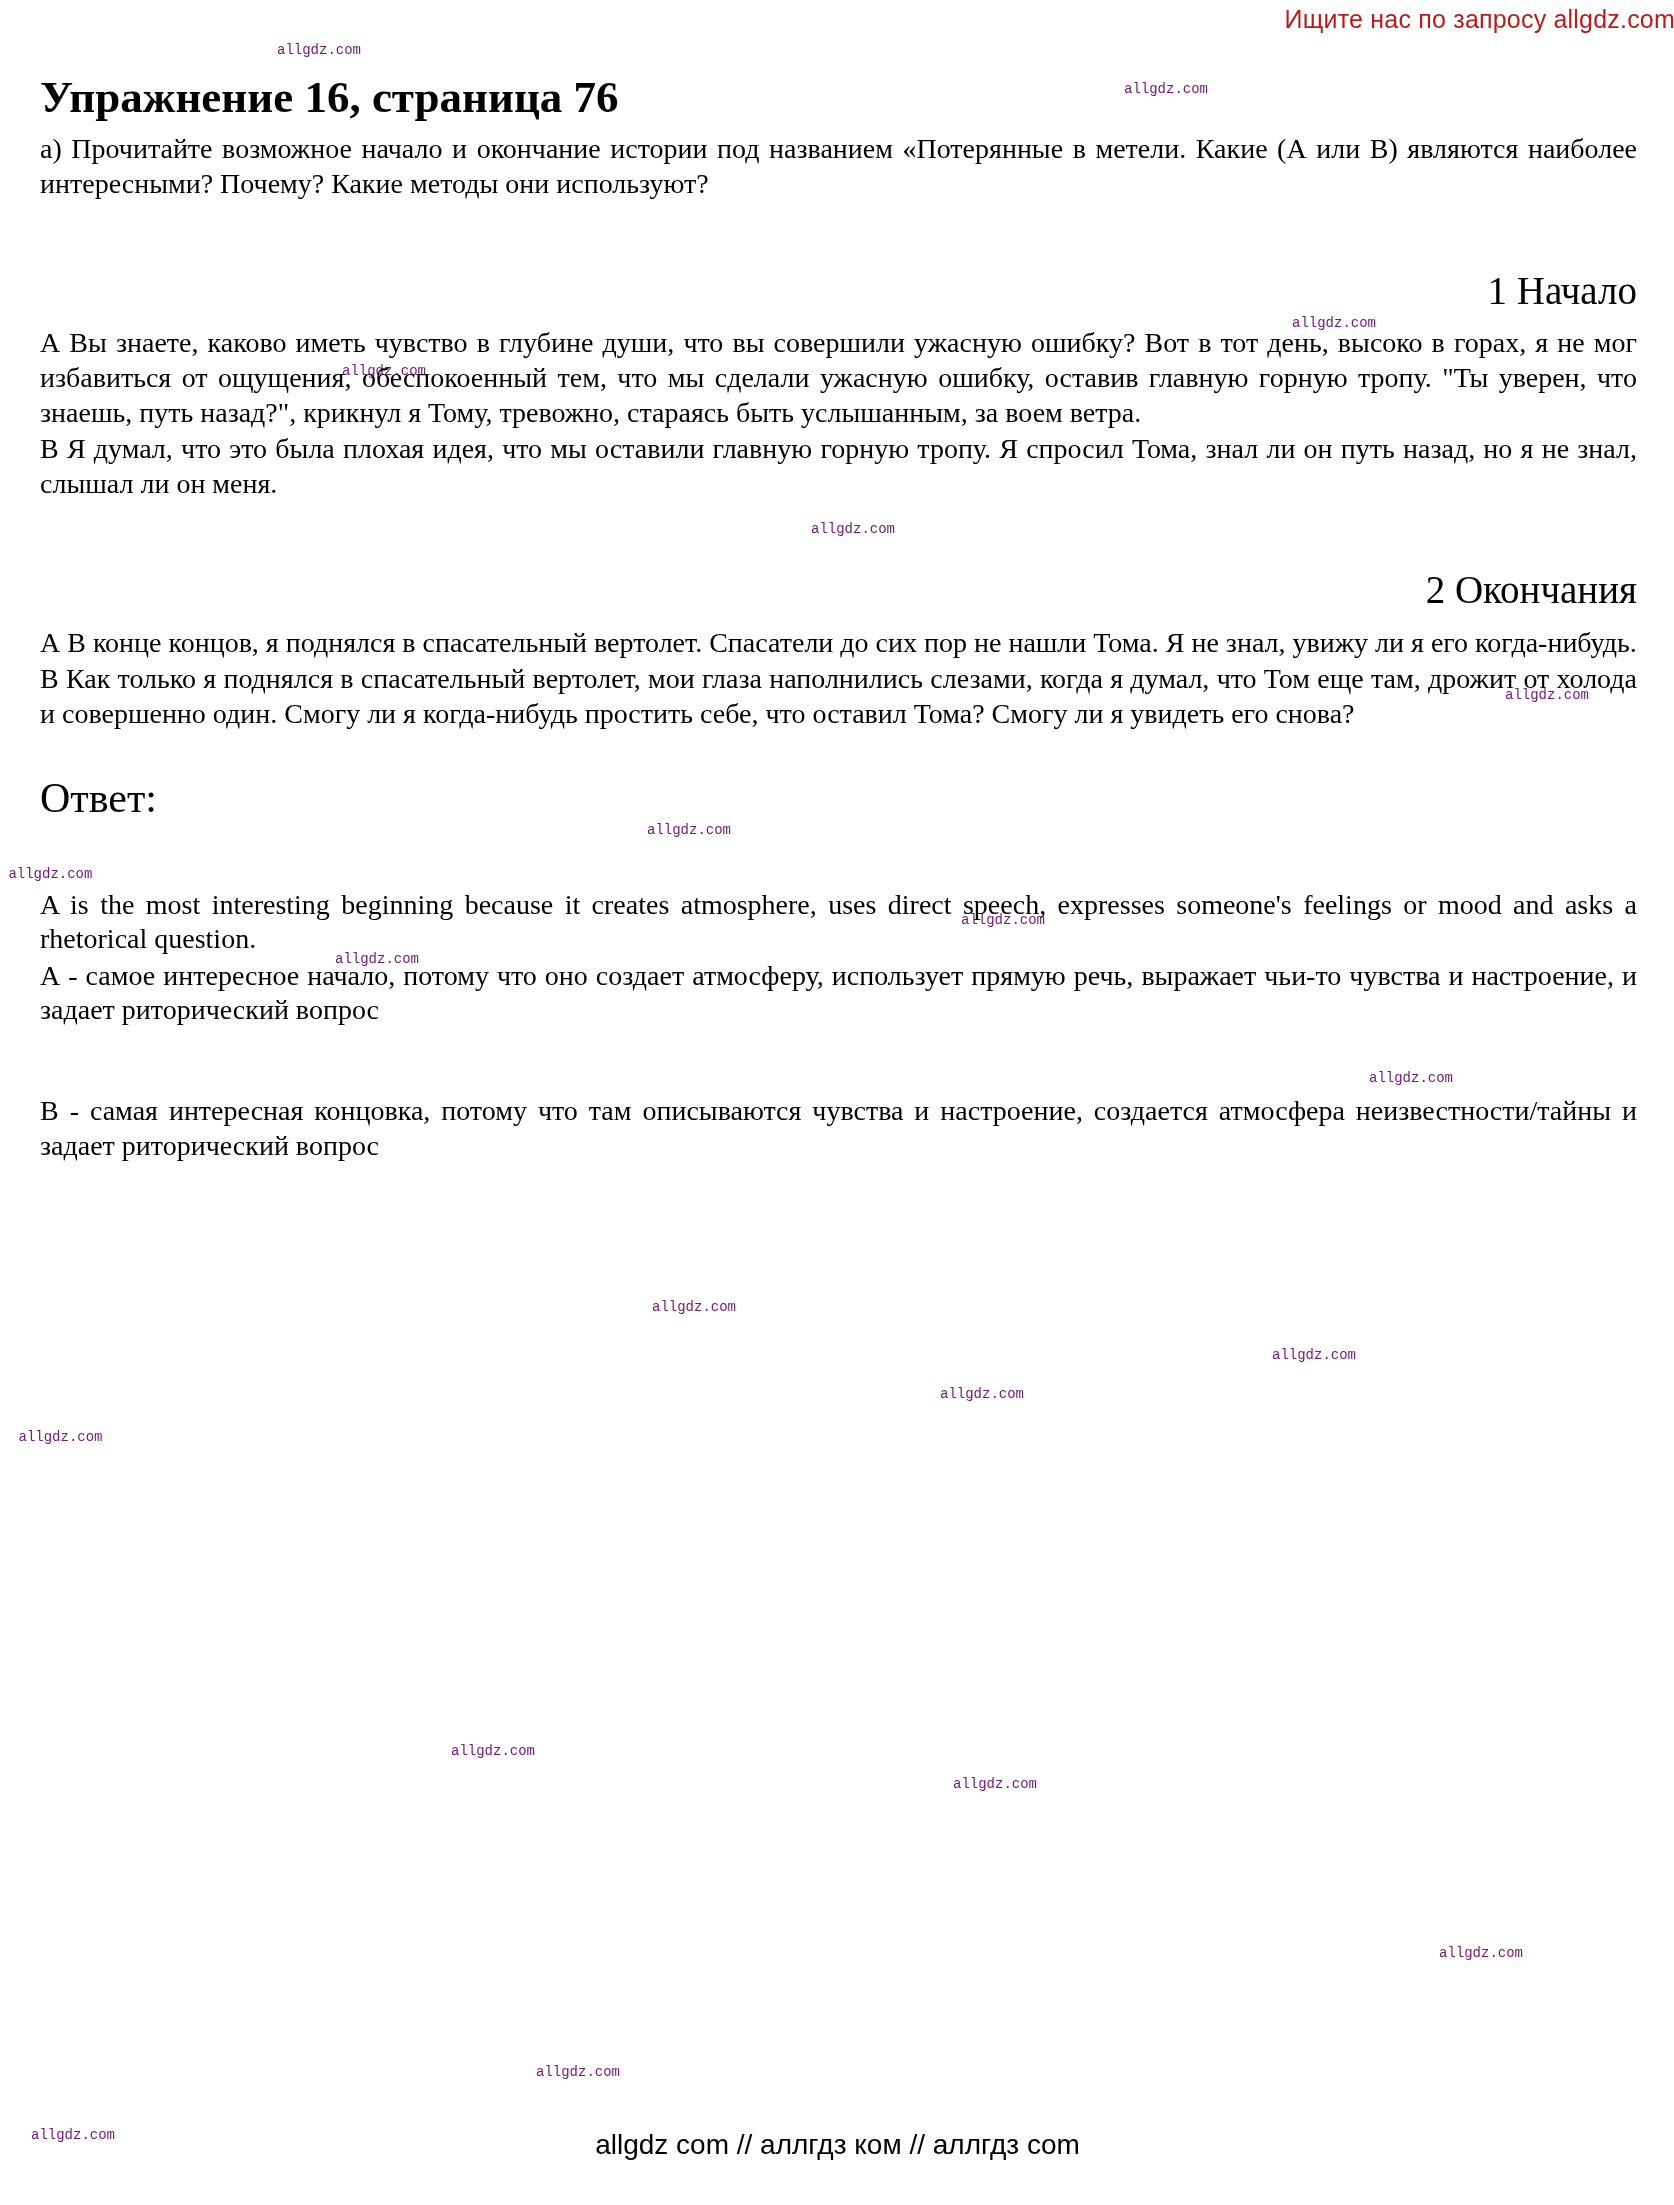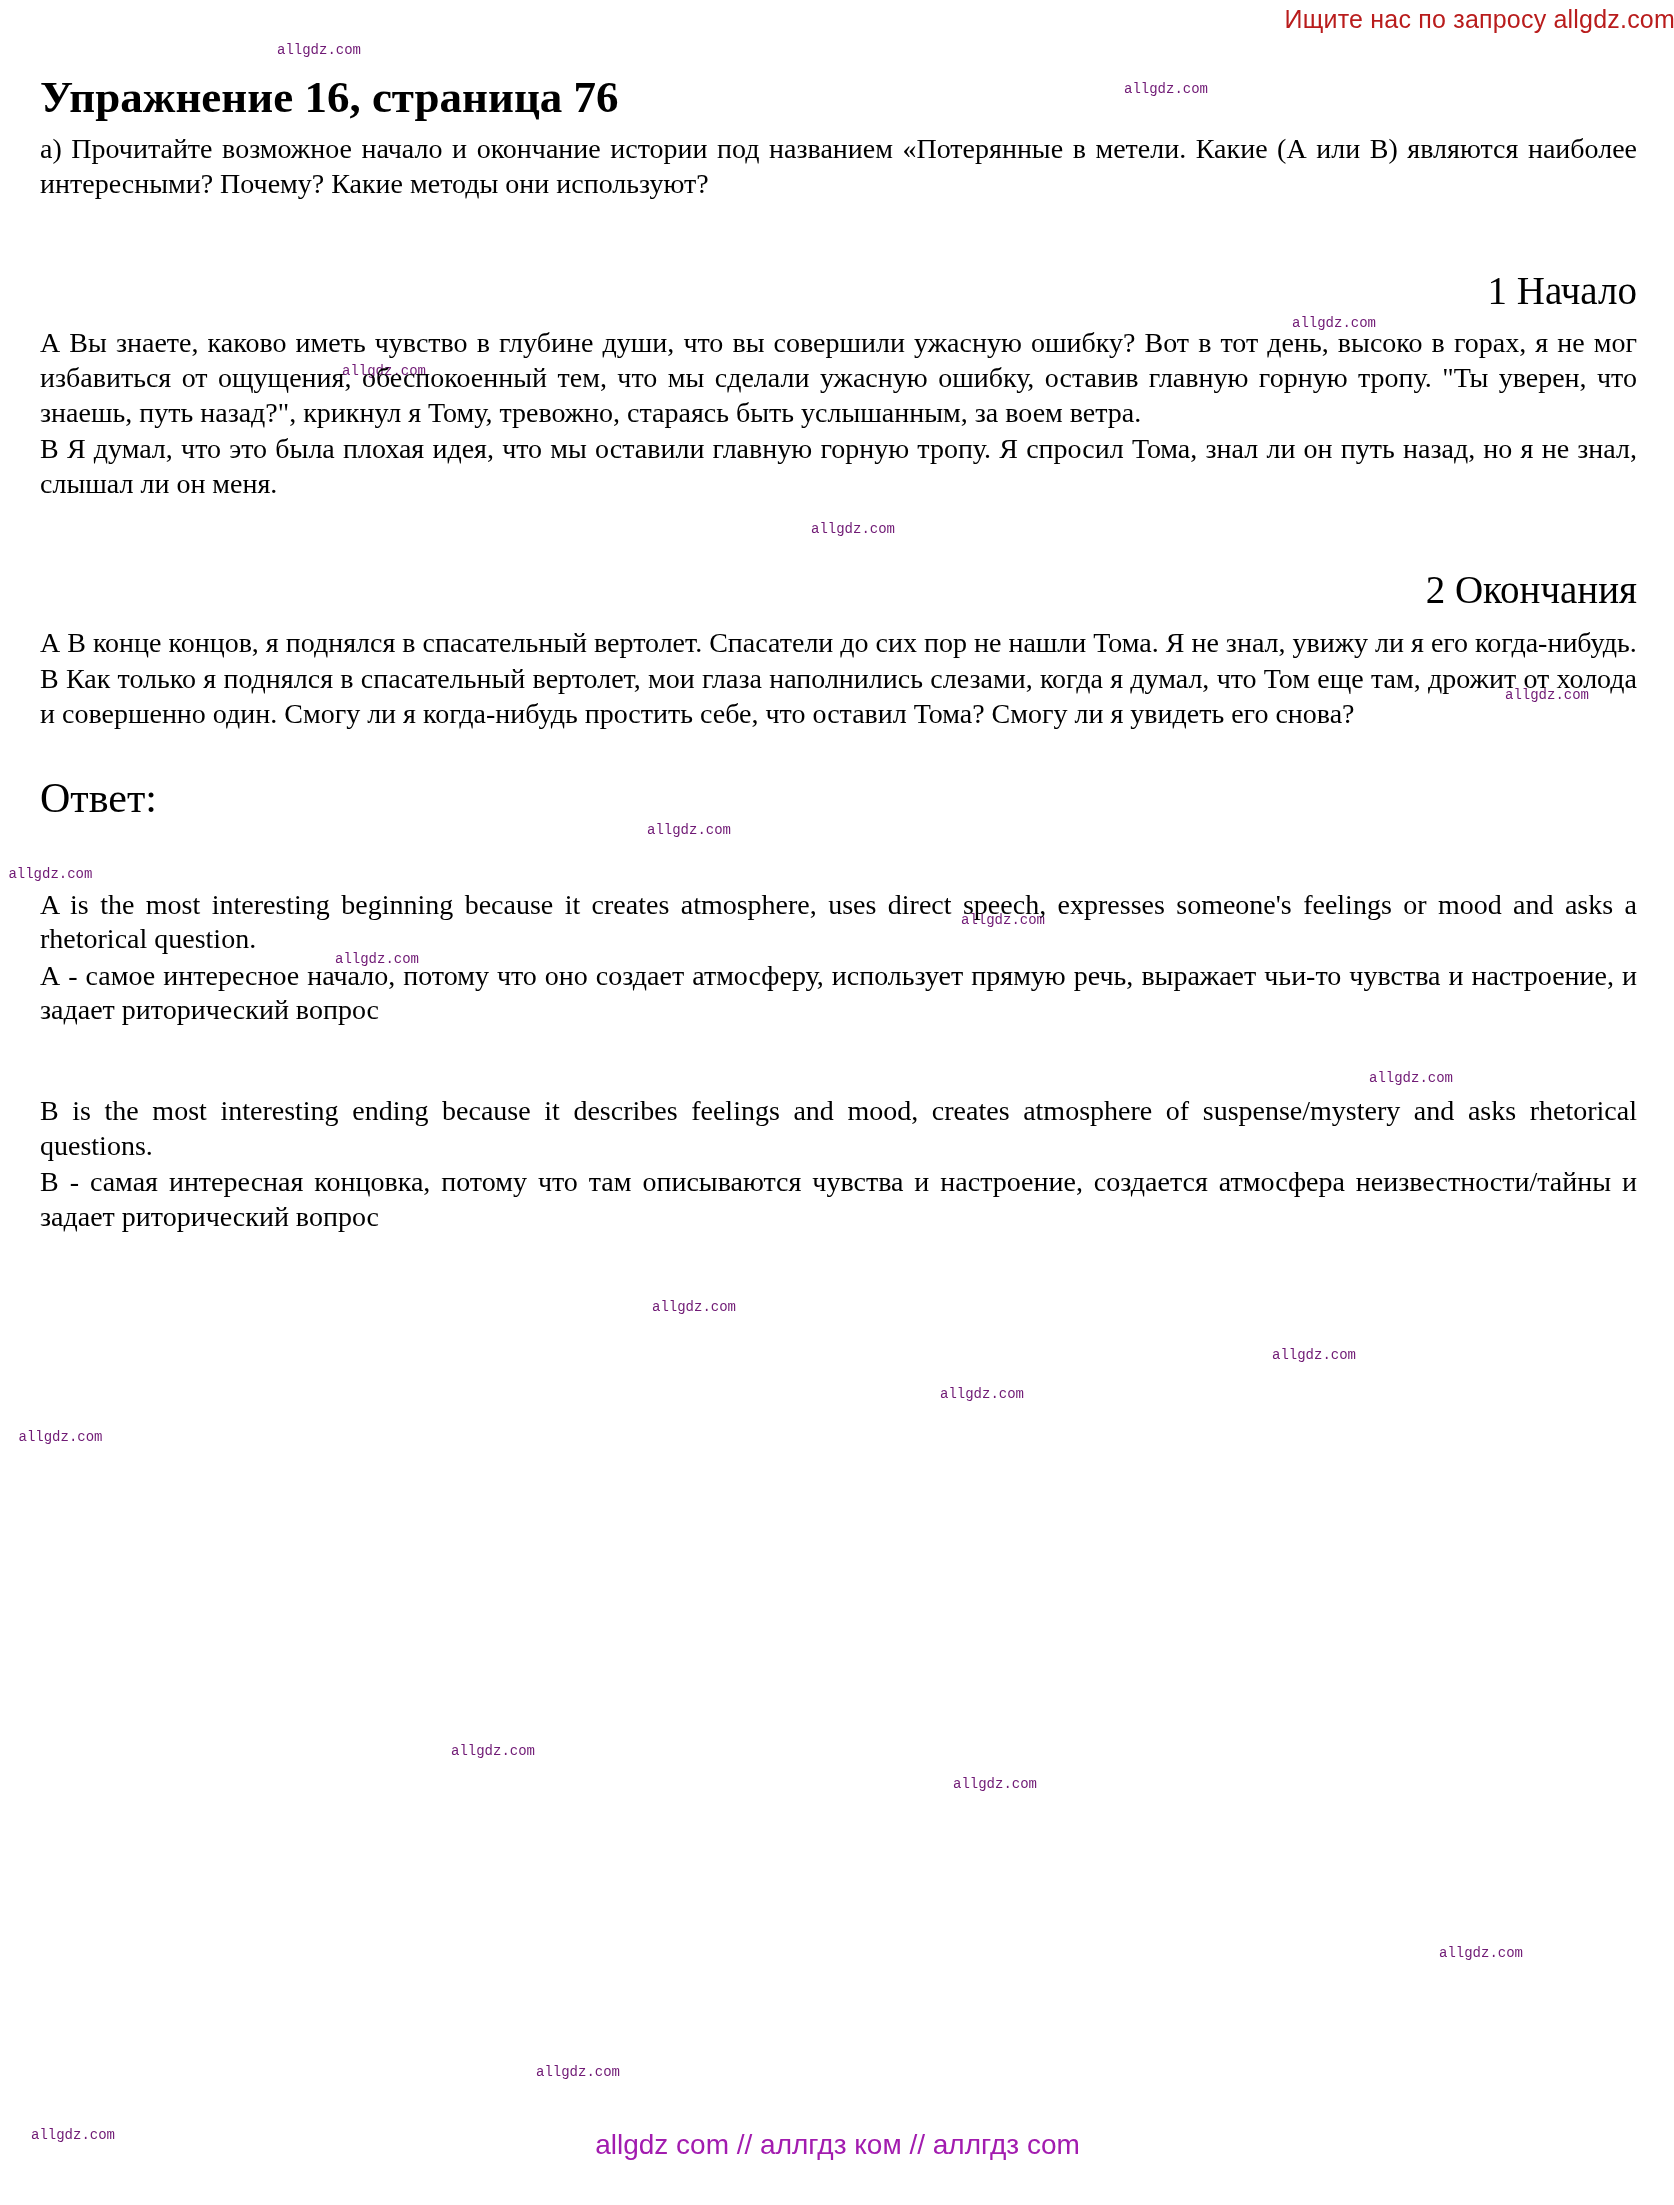--- a/index.html
+++ b/index.html
@@ -88,21 +88,21 @@
 
   
   .footer {
     position: absolute;
     bottom: 44px;
     left: 0;
     width: 100%;
     text-align: center;
     font-family: "Liberation Sans", "DejaVu Sans", sans-serif;
     font-size: 28px;
-    color: #a21caf;
+    color: #000000;
     white-space: nowrap;
   }
 </style>
 </head>
 <body>
 
 <div class="page">
 
   <div class="promo-banner">Ищите нас по запросу allgdz.com</div>
 
@@ -160,21 +160,20 @@
     <p class="answer-label">Ответ:</p>
 
     <div class="spacer-lg"></div>
 
     <p class="para">A is the most interesting beginning because it creates atmosphere, uses direct speech, expresses someone's feelings or mood and asks a rhetorical question.</p>
 
     <p class="para">А - самое интересное начало, потому что оно создает атмосферу, использует прямую речь, выражает чьи-то чувства и настроение, и задает риторический вопрос</p>
 
     <div class="spacer-lg"></div>
 
-    <p class="para">B is the most interesting ending because it describes feelings and mood, creates atmosphere of suspense/mystery and asks rhetorical questions.</p>
 
     <p class="para">В - самая интересная концовка, потому что там описываются чувства и настроение, создается атмосфера неизвестности/тайны и задает риторический вопрос</p>
 
   </div>
 
   <div class="footer">allgdz com  //  аллгдз ком  //  аллгдз com</div>
 
 </div>
 
 

